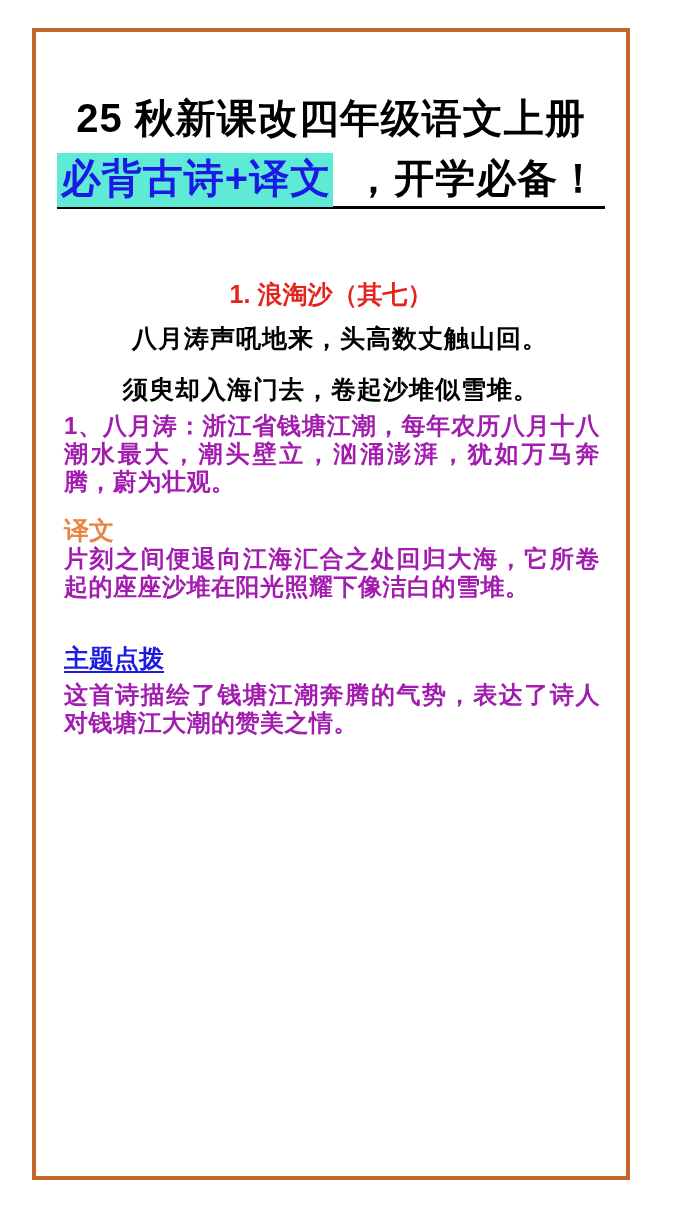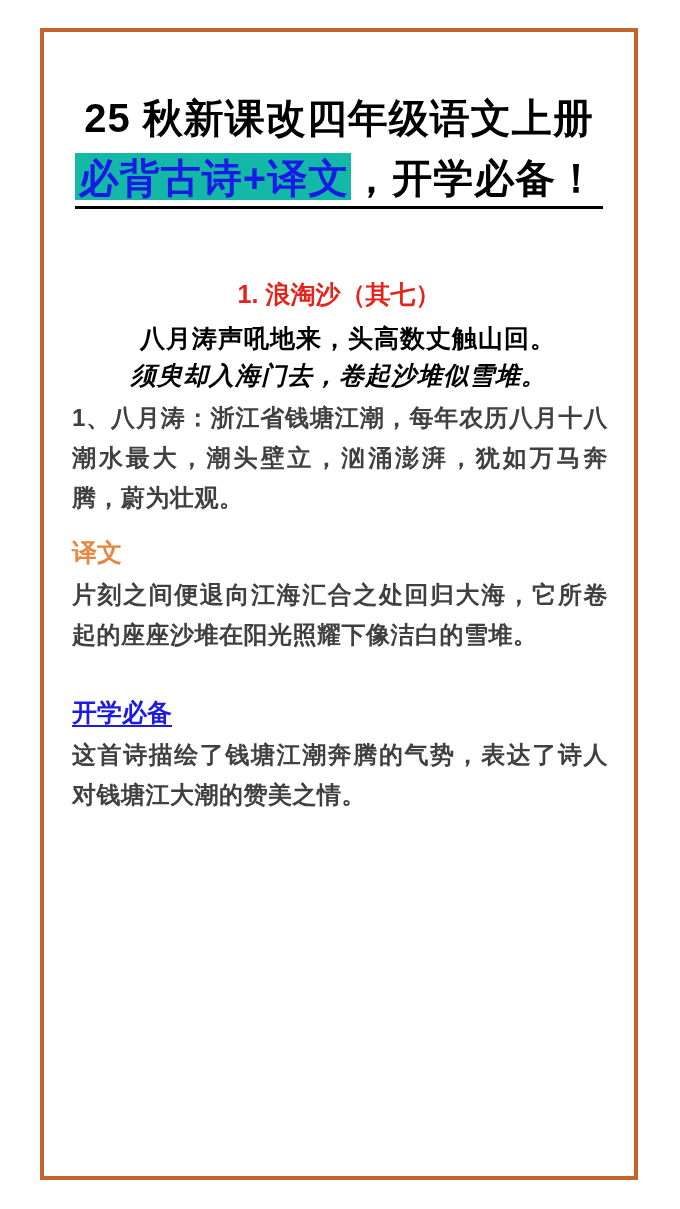--- a/index.html
+++ b/index.html
@@ -10,21 +10,21 @@
   }
   .page {
     position: relative;
     width: 680px;
     height: 1209px;
     background: #ffffff;
     overflow: hidden;
   }
   .frame {
     position: absolute;
-    left: 40px;
+    left: 32px;
     top: 28px;
     width: 598px;
     height: 1152px;
     box-sizing: border-box;
     border: 4px solid #C4632A;
     background: #ffffff;
   }
   .header { text-align: center; }
   .title-line1 {
     margin-top: 62px;
@@ -38,25 +38,25 @@
   .title-line2 {
     display: inline-block;
     border-bottom: 3px solid #000000;
     padding: 0 6px 2px 0;
     font-size: 40px;
     line-height: 52px;
     font-weight: 900;
     letter-spacing: 1px;
   }
   .title-hl {
-    background: #14b8a6;
+    background: #5eead4;
     color: #1A1AE6;
-    padding: 3px 2px 0 4px;
+    padding: 3px 2px 7px 4px;
   }
-  .title-rest { color: #000000; }
+  .title-rest { color: #000000; padding-left: 20px; }
   .poem { text-align: center; }
   .poem-title {
     margin-top: 70px;
     font-size: 25px;
     line-height: 30px;
     font-weight: bold;
     color: #E3241D;
   }
   .poem-author {
     margin-top: 8px;
@@ -66,40 +66,40 @@
     color: #E3241D;
   }
   .poem-line {
     font-size: 25px;
     line-height: 30px;
     font-weight: bold;
     color: #000000;
     letter-spacing: 1px;
   }
   .poem-line.first { margin-top: 14px; padding-left: 18px; }
-  .poem-line.second { margin-top: 7px; font-style: italic; }
+  .poem-line.second { margin-top: 21px; }
   .body-sections { padding: 0 26px 0 28px; }
   .section-heading {
     font-size: 25px;
     line-height: 30px;
     font-weight: bold;
   }
   .heading-notes { margin-top: 44px; color: #1FA755; }
   .heading-translation { margin-top: 19px; color: #E98441; }
   .heading-theme { margin-top: 42px; color: #1C1CE0; text-decoration: underline; text-underline-offset: 4px; }
   .section-para {
     margin: 8px 0 0 0;
     font-size: 24px;
-    line-height: 40px;
+    line-height: 28px;
     font-weight: bold;
-    color: #404040;
+    color: #a21caf;
     letter-spacing: 0.5px;
     text-align: justify;
   }
-  .section-para.cont { margin-top: 8px; }
+  .section-para.cont { margin-top: 0; }
 </style>
 </head>
 <body>
 
 <div class="page">
   <div class="frame">
 
     <div class="header">
       <div class="title-line1">25 秋新课改四年级语文上册</div>
       <div class="title-line2-wrap">
@@ -120,19 +120,19 @@
       <div class="section">
         <p class="section-para">1、八月涛：浙江省钱塘江潮，每年农历八月十八潮水最大，潮头壁立，汹涌澎湃，犹如万马奔腾，蔚为壮观。</p>
       </div>
 
       <div class="section">
         <div class="section-heading heading-translation">译文</div>
         <p class="section-para cont">片刻之间便退向江海汇合之处回归大海，它所卷起的座座沙堆在阳光照耀下像洁白的雪堆。</p>
       </div>
 
       <div class="section">
-        <div class="section-heading heading-theme">开学必备</div>
+        <div class="section-heading heading-theme">主题点拨</div>
         <p class="section-para">这首诗描绘了钱塘江潮奔腾的气势，表达了诗人对钱塘江大潮的赞美之情。</p>
       </div>
 
     </div>
   </div>
 </div>
 
 </body></html>

